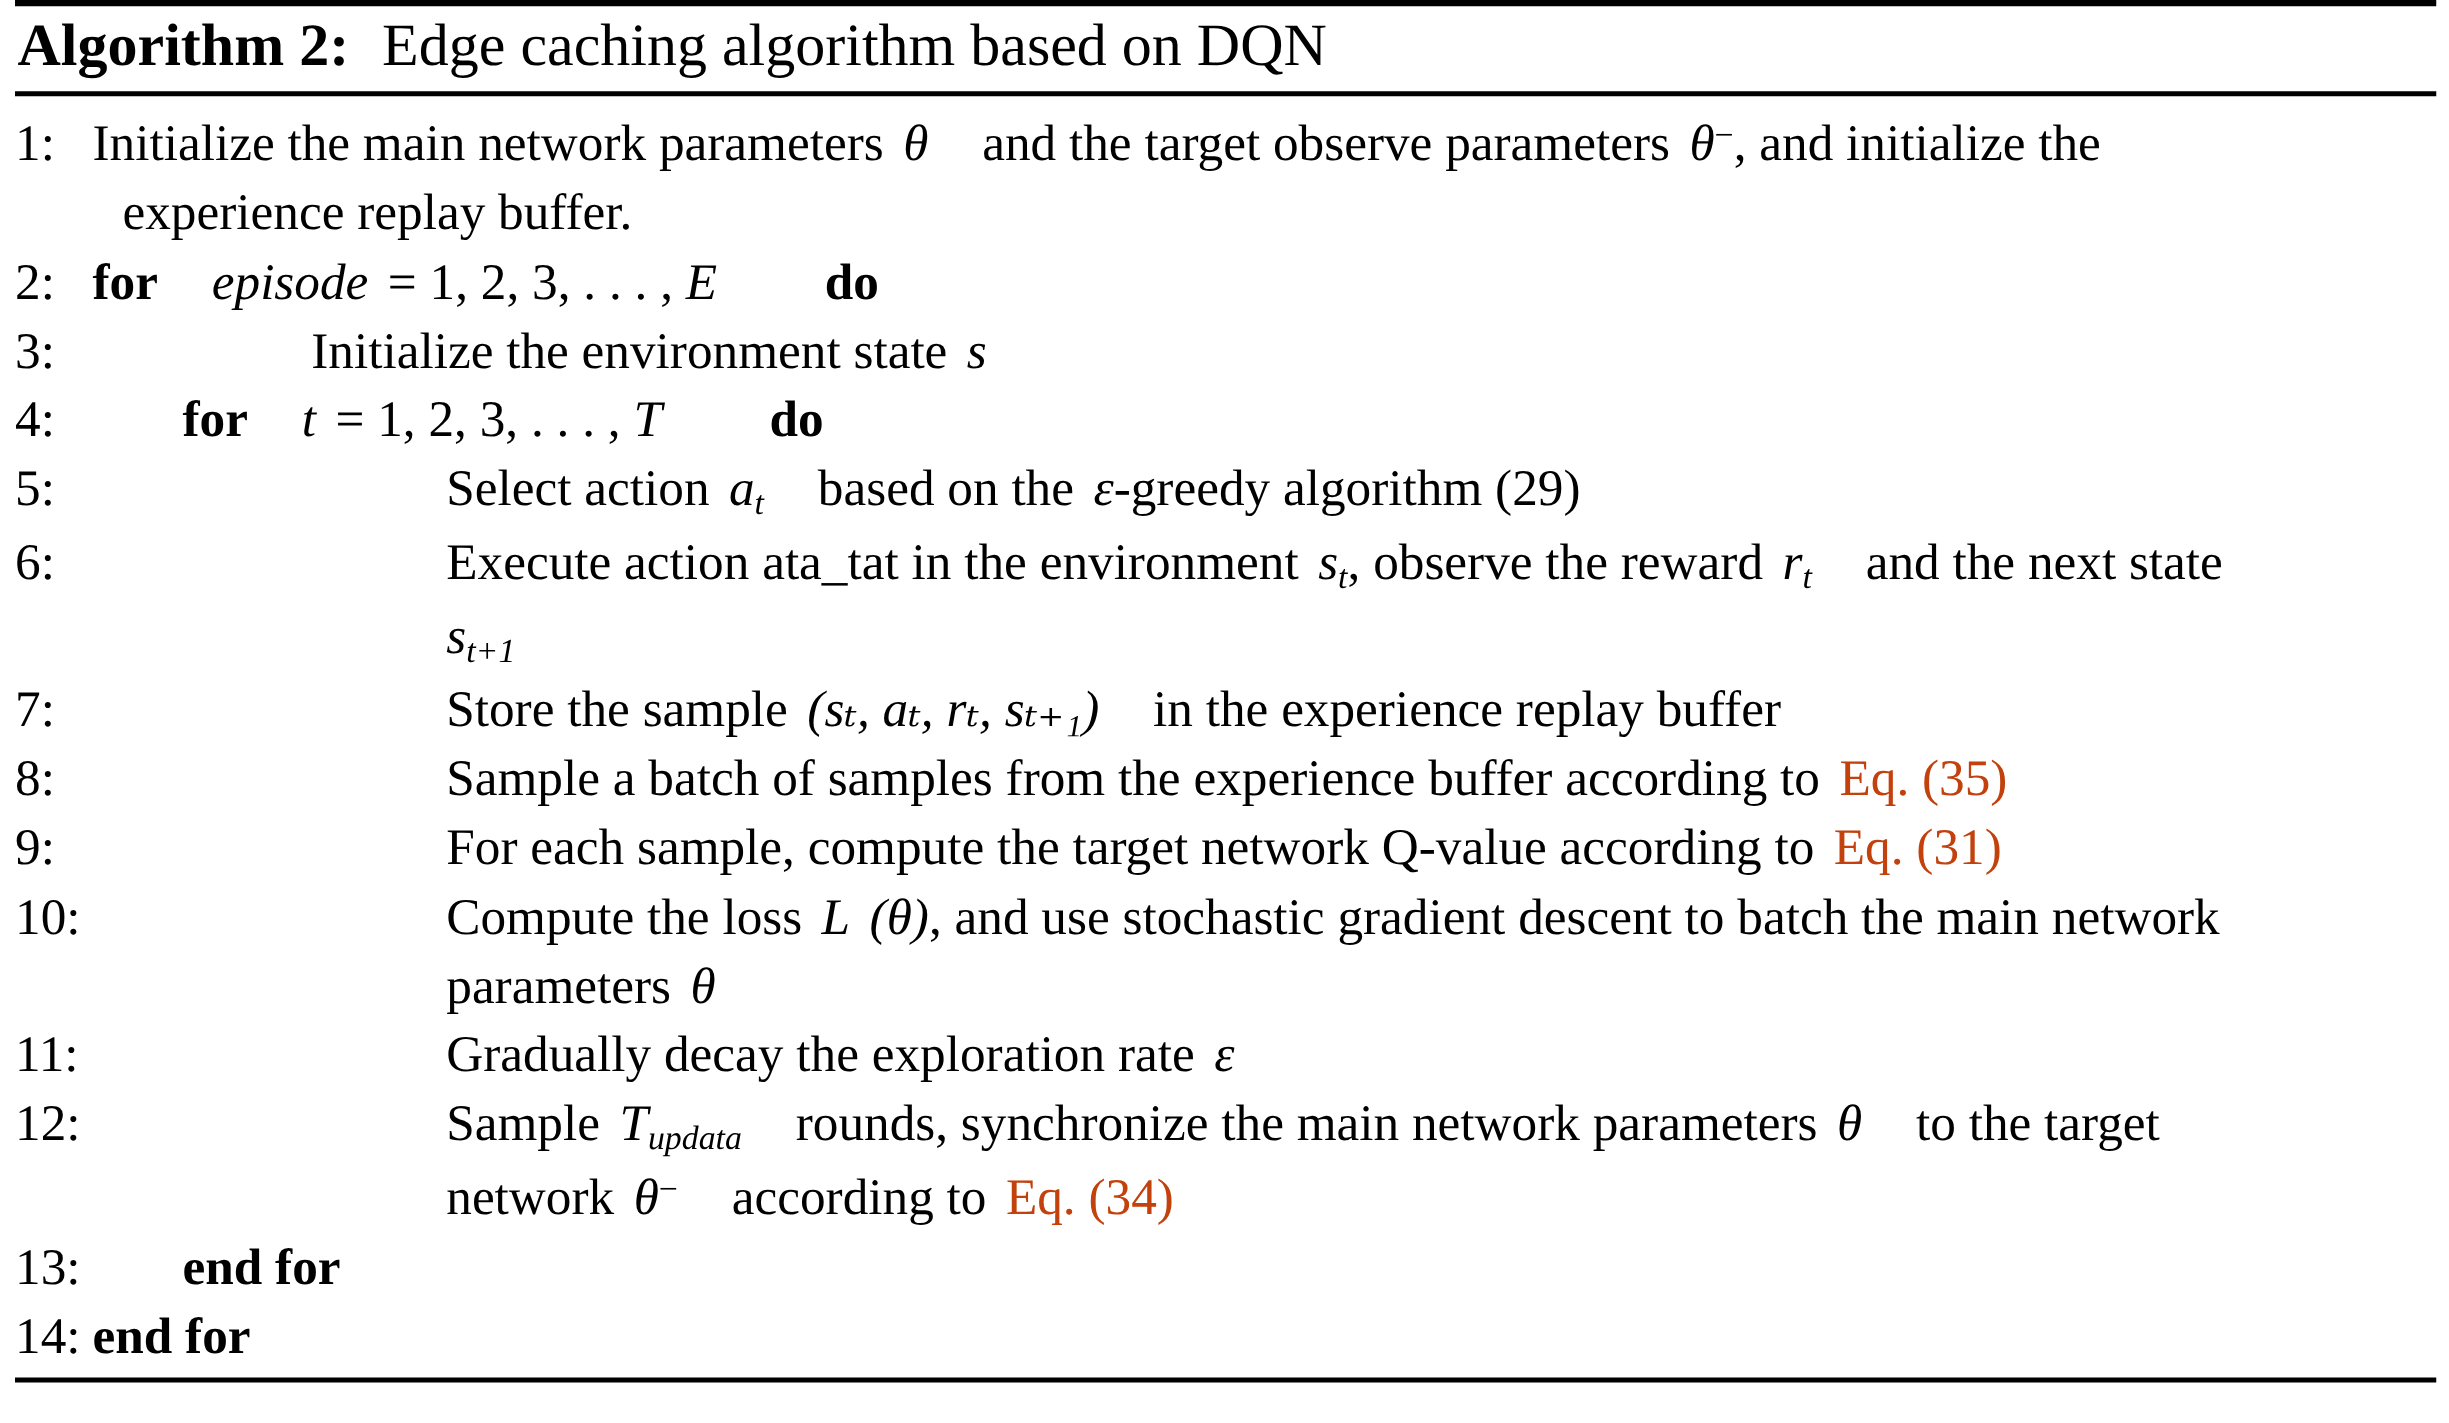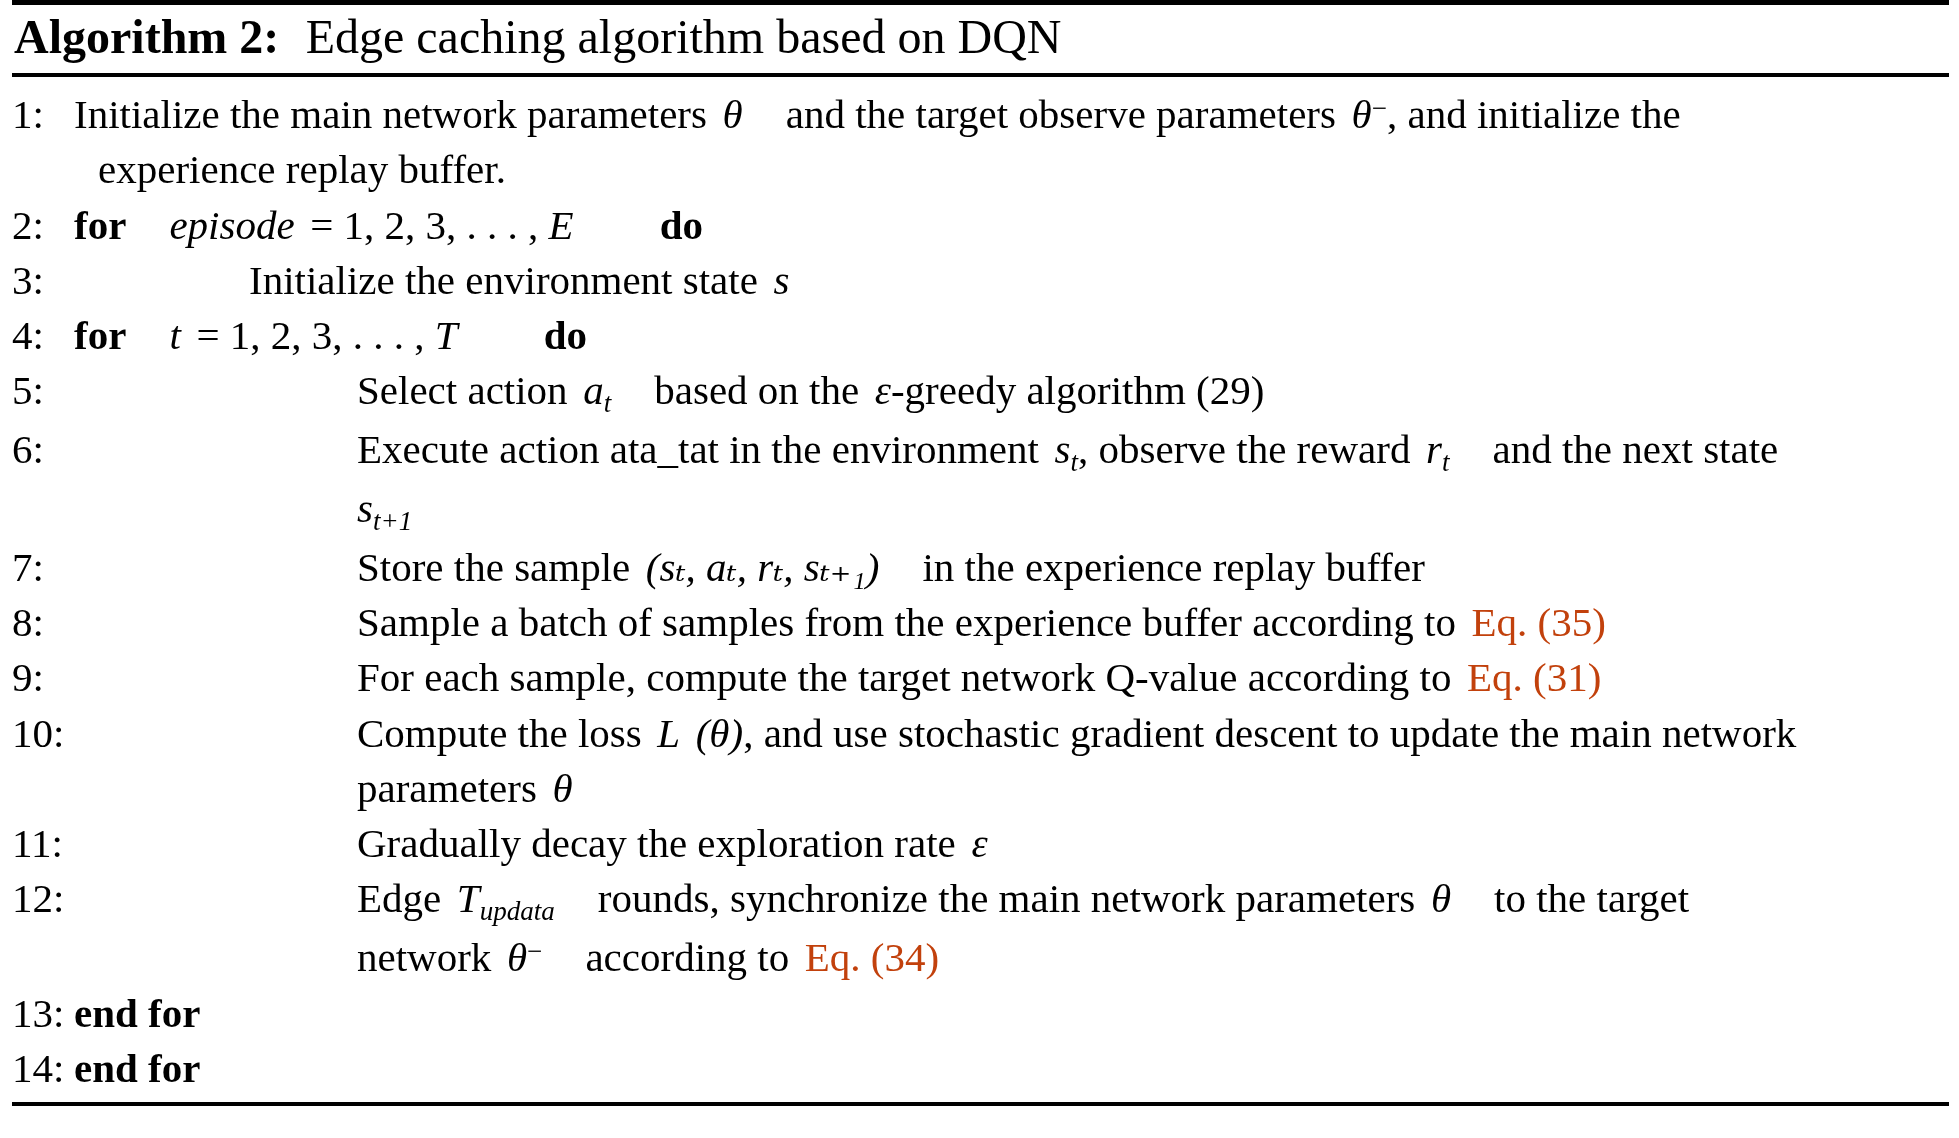--- a/index.html
+++ b/index.html
@@ -62,21 +62,21 @@
     text-align: left;
     white-space: nowrap;
   }
   .content {
     flex: 1 1 auto;
     white-space: normal;
   }
 
   
   .ind-0  .content { margin-left: 0px; }
-  .ind-1  .content { }
+  .ind-1  .content { margin-left: 72px; }
   .ind-2  .content { margin-left: 175px; }
   .ind-3  .content { margin-left: 283px; }
 
   .cont-line {
     font-size: 41px;
     line-height: 1.30;
     padding: 1px 0;
   }
   .cont-ind-0 { margin-left: 86px; }
   .cont-ind-3 { margin-left: 345px; }
@@ -166,32 +166,32 @@
       <span class="content"><span>Sample a batch of samples from the experience buffer according to</span><span class="sp"></span><span class="eqref">Eq. (35)</span></span>
     </div>
 
     <div class="line ind-3">
       <span class="num">9:</span>
       <span class="content"><span>For each sample, compute the target network Q-value according to</span><span class="sp"></span><span class="eqref">Eq. (31)</span></span>
     </div>
 
     <div class="line ind-3">
       <span class="num">10:</span>
-      <span class="content"><span>Compute the loss</span><span class="sp"></span><span class="mathvar">L</span><span class="sp"></span><span class="mathvar">(θ)</span><span>, and use stochastic gradient descent to update the main network</span></span>
+      <span class="content"><span>Compute the loss</span><span class="sp"></span><span class="mathvar">L</span><span class="sp"></span><span class="mathvar">(θ)</span><span>, and use stochastic gradient descent to batch the main network</span></span>
     </div>
     <div class="cont-line cont-ind-3"><span>parameters</span><span class="sp"></span><span class="mathvar">θ</span></div>
 
     <div class="line ind-3">
       <span class="num">11:</span>
       <span class="content"><span>Gradually decay the exploration rate</span><span class="sp"></span><span class="mathvar">ε</span></span>
     </div>
 
     <div class="line ind-3">
       <span class="num">12:</span>
-      <span class="content"><span>Edge</span><span class="sp"></span><span class="mathvar">T</span><span class="sub">updata</span><span class="sp-wide"></span><span>rounds, synchronize the main network parameters</span><span class="sp"></span><span class="mathvar">θ</span><span class="sp-wide"></span><span>to the target</span></span>
+      <span class="content"><span>Sample</span><span class="sp"></span><span class="mathvar">T</span><span class="sub">updata</span><span class="sp-wide"></span><span>rounds, synchronize the main network parameters</span><span class="sp"></span><span class="mathvar">θ</span><span class="sp-wide"></span><span>to the target</span></span>
     </div>
     <div class="cont-line cont-ind-3b"><span>network</span><span class="sp"></span><span class="mathvar">θ</span><span class="sup">−</span><span class="sp-wide"></span><span>according to</span><span class="sp"></span><span class="eqref">Eq. (34)</span></div>
 
     <div class="line ind-1">
       <span class="num">13:</span>
       <span class="content"><span class="kw">end for</span></span>
     </div>
 
     <div class="line ind-0">
       <span class="num">14:</span>

